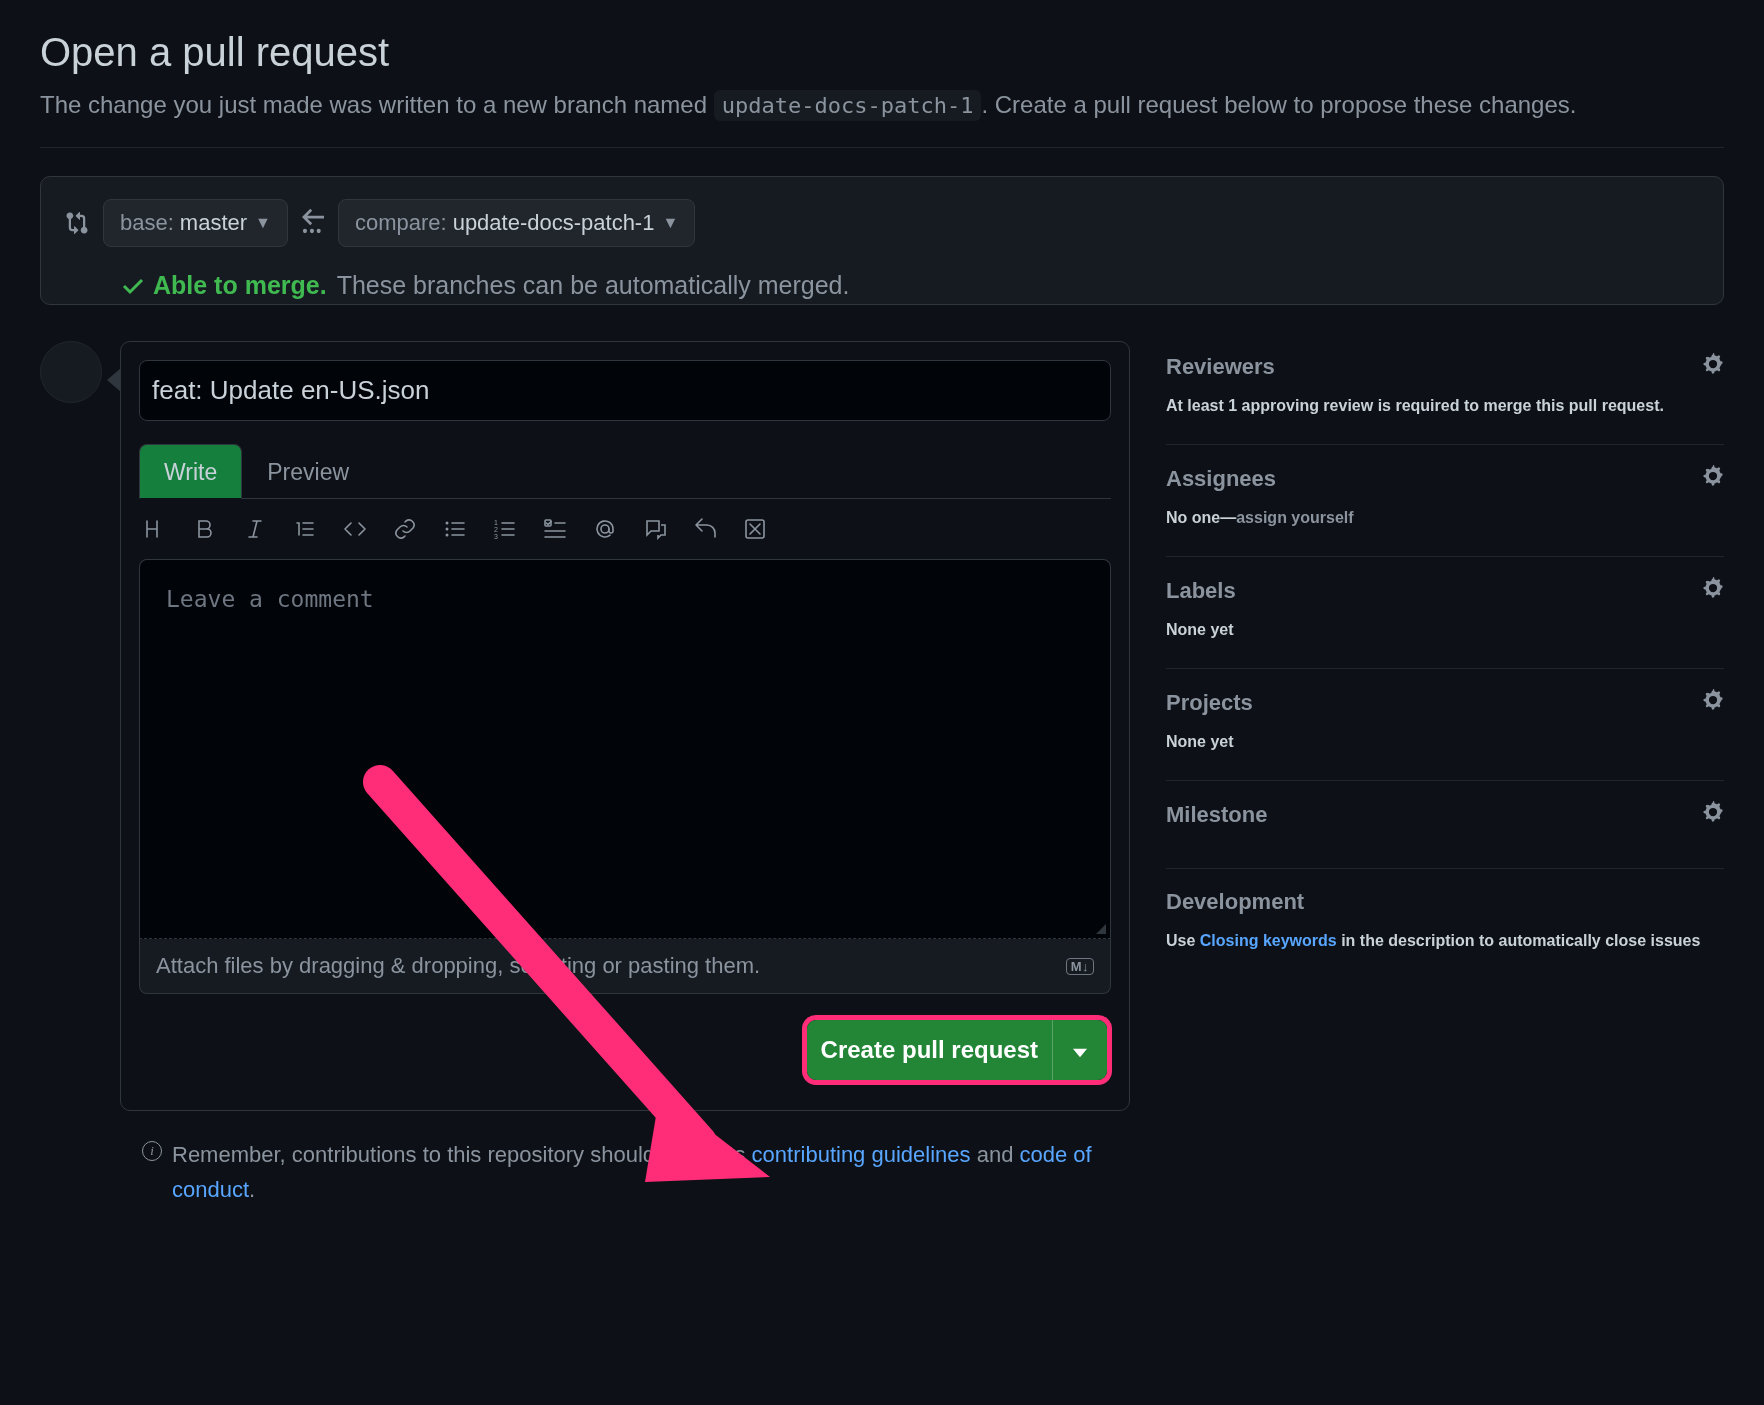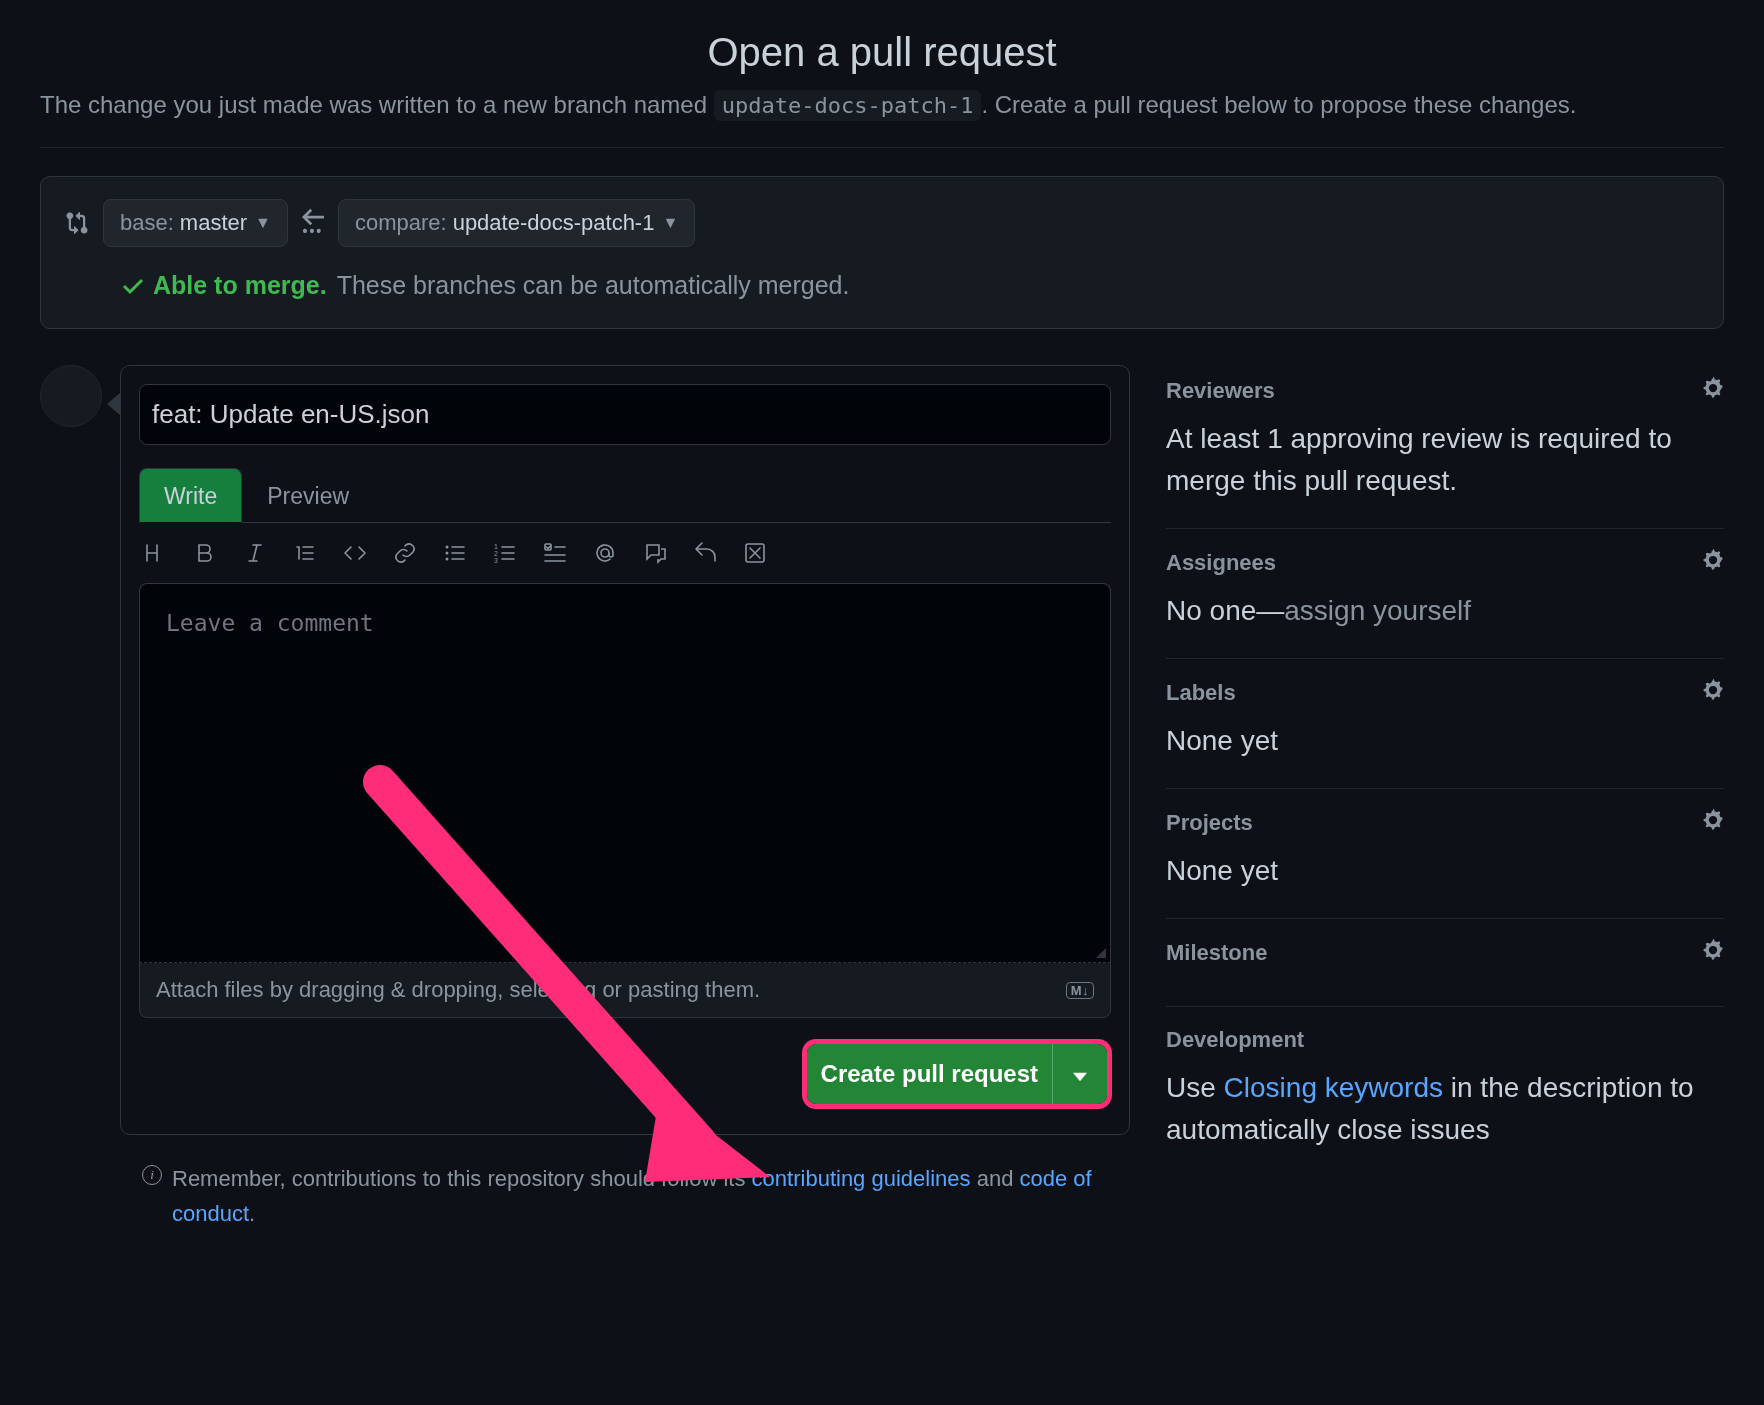--- a/index.html
+++ b/index.html
@@ -12,21 +12,20 @@
     height: 1405px;
     overflow: hidden;
     position: relative;
   }
   .container { padding: 30px 40px; }
   h1.page-title {
     font-size: 40px;
     font-weight: 400;
     color: #c9d1d9;
     margin-bottom: 12px;
-    text-align: center;
   }
   .subtitle {
     font-size: 24px;
     color: #8b949e;
     line-height: 1.5;
     margin-bottom: 24px;
   }
   .subtitle code {
     background: #161b22;
     border-radius: 6px;
@@ -37,21 +36,21 @@
   }
   hr.divider {
     border: none;
     border-top: 1px solid #21262d;
     margin: 0 0 28px 0;
   }
   .range-editor {
     background: #161b22;
     border: 1px solid #30363d;
     border-radius: 10px;
-    padding: 22px 24px 28px 24px;
+    padding: 22px 24px 4px 24px;
     margin-bottom: 36px;
   }
   .range-top {
     display: flex;
     align-items: center;
     gap: 14px;
   }
   .compare-icon { color: #8b949e; display:flex; }
   .branch-select {
     background: #21262d;
@@ -222,21 +221,21 @@
   
   .sidebar { flex:1; padding-top:4px; }
   .sb-block { border-bottom:1px solid #21262d; padding:20px 0 26px; }
   .sb-block:first-child { padding-top:8px;}
   .sb-head {
     display:flex; justify-content:space-between; align-items:flex-end;
     margin-bottom:14px;
   }
   .sb-title { color:#8b949e; font-size:22px; font-weight:600;}
   .gear { color:#8b949e; cursor:pointer; }
-  .sb-body { color:#c9d1d9; font-size:28px; line-height:1.5;}
+  .sb-body { color:#c9d1d9; font-size:16px; line-height:1.5;font-weight:bold;}
   .sb-body .muted { color:#8b949e;}
   .sb-body a { color:#58a6ff; text-decoration:none;}
   
   .annotation-arrow {
     position:absolute;
     pointer-events:none;
     z-index:5;
   }
 </style>
 </head>

